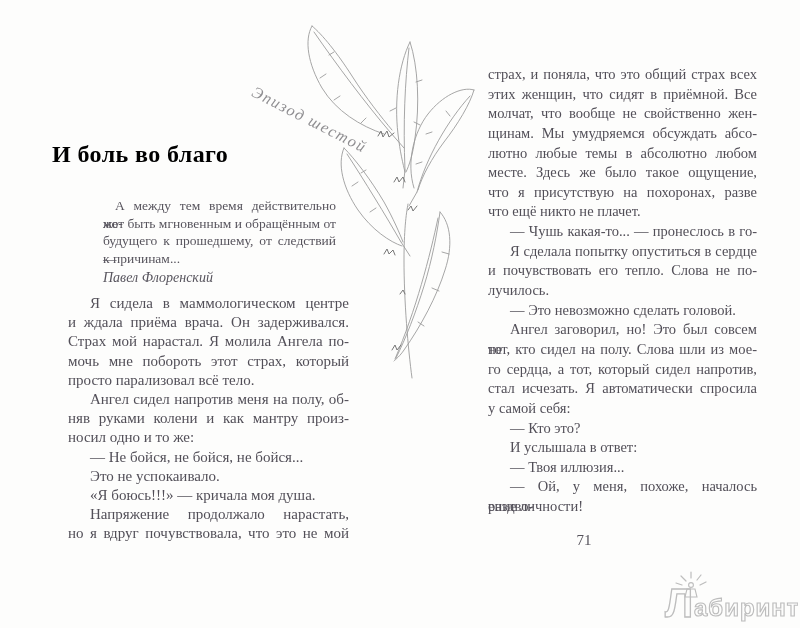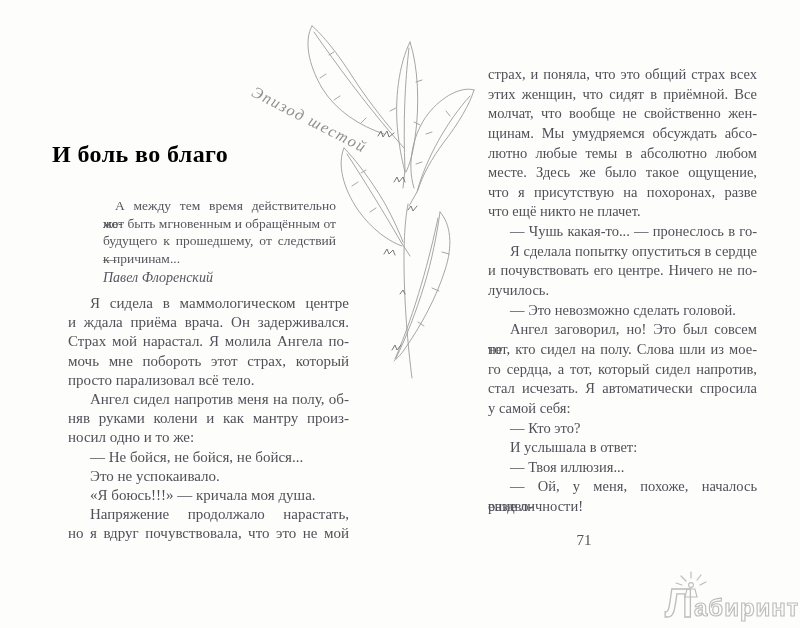--- a/index.html
+++ b/index.html
@@ -88,21 +88,21 @@
       <div class="line just">страх, и поняла, что это общий страх всех</div>
       <div class="line just">этих женщин, что сидят в приёмной. Все</div>
       <div class="line just">молчат, что вообще не свойственно жен-</div>
       <div class="line just">щинам. Мы умудряемся обсуждать абсо-</div>
       <div class="line just">лютно любые темы в абсолютно любом</div>
       <div class="line just">месте. Здесь же было такое ощущение,</div>
       <div class="line just">что я присутствую на похоронах, разве</div>
       <div class="line">что ещё никто не плачет.</div>
       <div class="line ind just">— Чушь какая-то... — пронеслось в го-</div>
       <div class="line ind just">Я сделала попытку опуститься в сердце</div>
-      <div class="line just">и почувствовать его центре. Ничего не по-</div>
+      <div class="line just">и почувствовать его тепло. Слова не по-</div>
       <div class="line">лучилось.</div>
       <div class="line ind">— Это невозможно сделать головой.</div>
       <div class="line ind just">Ангел заговорил, но! Это был совсем не</div>
       <div class="line just">тот, кто сидел на полу. Слова шли из мое-</div>
       <div class="line just">го сердца, а тот, который сидел напротив,</div>
       <div class="line just">стал исчезать. Я автоматически спросила</div>
       <div class="line">у самой себя:</div>
       <div class="line ind">— Кто это?</div>
       <div class="line ind">И услышала в ответ:</div>
       <div class="line ind">— Твоя иллюзия...</div>

